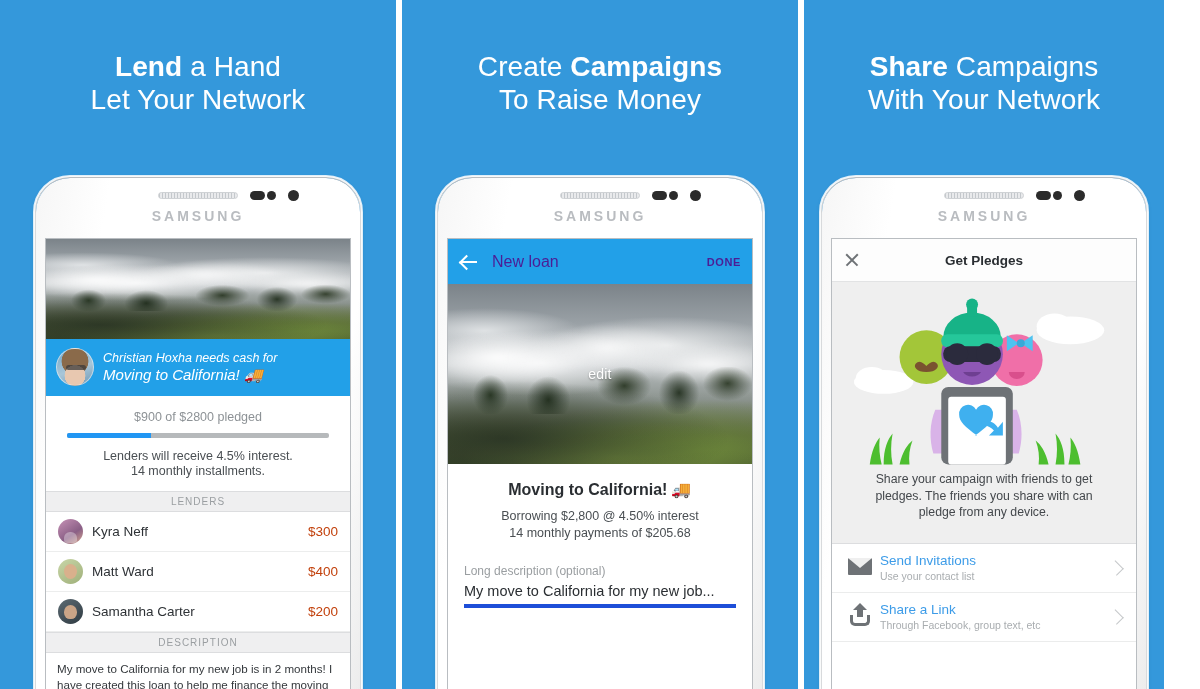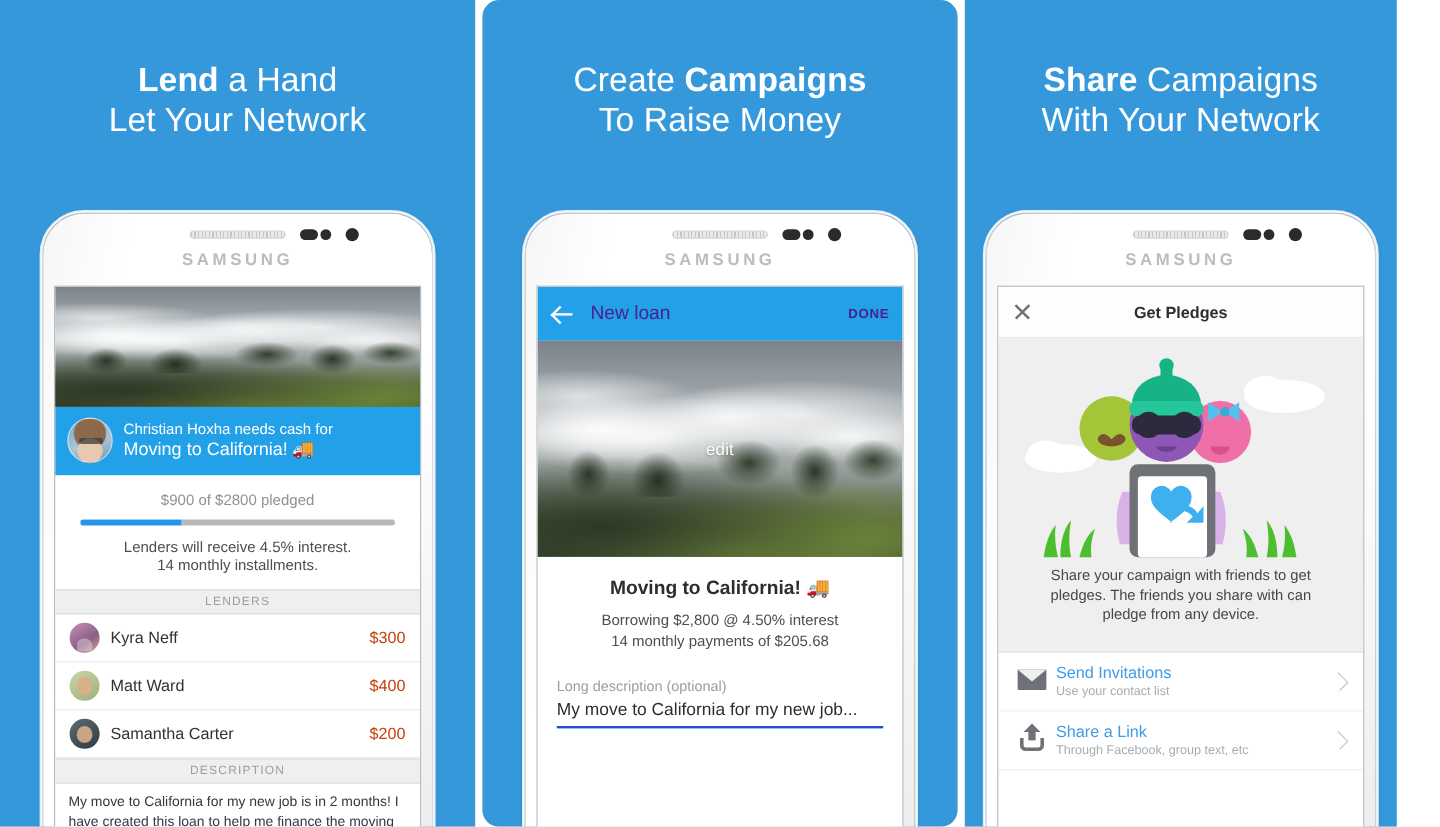--- a/index.html
+++ b/index.html
@@ -16,21 +16,21 @@
   }
   .panel {
     position: relative;
     background: #3498db;
     height: 689px;
     overflow: hidden;
     flex: 0 0 auto;
   }
   .panel-1 { width: 396px; }
   .gap { width: 6px; background: #ffffff; flex: 0 0 auto; height: 689px; }
-  .panel-2 { width: 396px; border-radius: 14px; }
+  .panel-2 { width: 396px; }
   .panel-3 { width: 360px; }
 
   
   .headline {
     text-align: center;
     color: #ffffff;
     padding-top: 50px;
     font-size: 28px;
     line-height: 33px;
     font-weight: 400;
@@ -141,20 +141,21 @@
     filter: blur(2px);
   }
 
   
   .p1-photo { height: 100px; }
   .p1-banner {
     display: flex; align-items: center; gap: 9px;
     background: #22a0e8;
     padding: 9px 10px 10px 10px;
     color: #ffffff;
+    font-style: italic;
   }
   .avatar-lg {
     width: 38px; height: 38px; border-radius: 50%;
     flex: 0 0 38px;
     background:
       radial-gradient(circle at 50% 74%, #e8c8b0 0 32%, rgba(232,200,176,0) 33%),
       radial-gradient(circle at 50% 34%, #8a6a4a 0 44%, rgba(138,106,74,0) 46%),
       linear-gradient(160deg,#6fa6c8,#a9c6d8 55%,#6d98b5);
     border: 1px solid rgba(255,255,255,.5);
     position: relative; overflow: hidden;
@@ -247,21 +248,21 @@
   .p2-title {
     text-align: center; font-size: 16px; font-weight: bold;
     color: #2a2e32; padding: 16px 0 9px;
   }
   .p2-line { text-align: center; font-size: 12.5px; color: #4a4f53; line-height: 17px; }
   .p2-label { padding: 22px 16px 0; font-size: 12px; color: #9a9ea1; }
   .p2-input {
     margin: 5px 16px 0;
     font-size: 14.5px; color: #2a2e32;
     padding-bottom: 5px;
-    border-bottom: 2px solid #1d4ed8;
+    border-bottom: 4px solid #1d4ed8;
   }
 
   
   .p3-bar {
     display: flex; align-items: center;
     height: 43px; background: #fdfdfd;
     border-bottom: 1px solid #e2e3e4;
     padding: 0 12px;
   }
   .close-x { width: 16px; height: 16px; position: relative; flex: 0 0 16px; }

